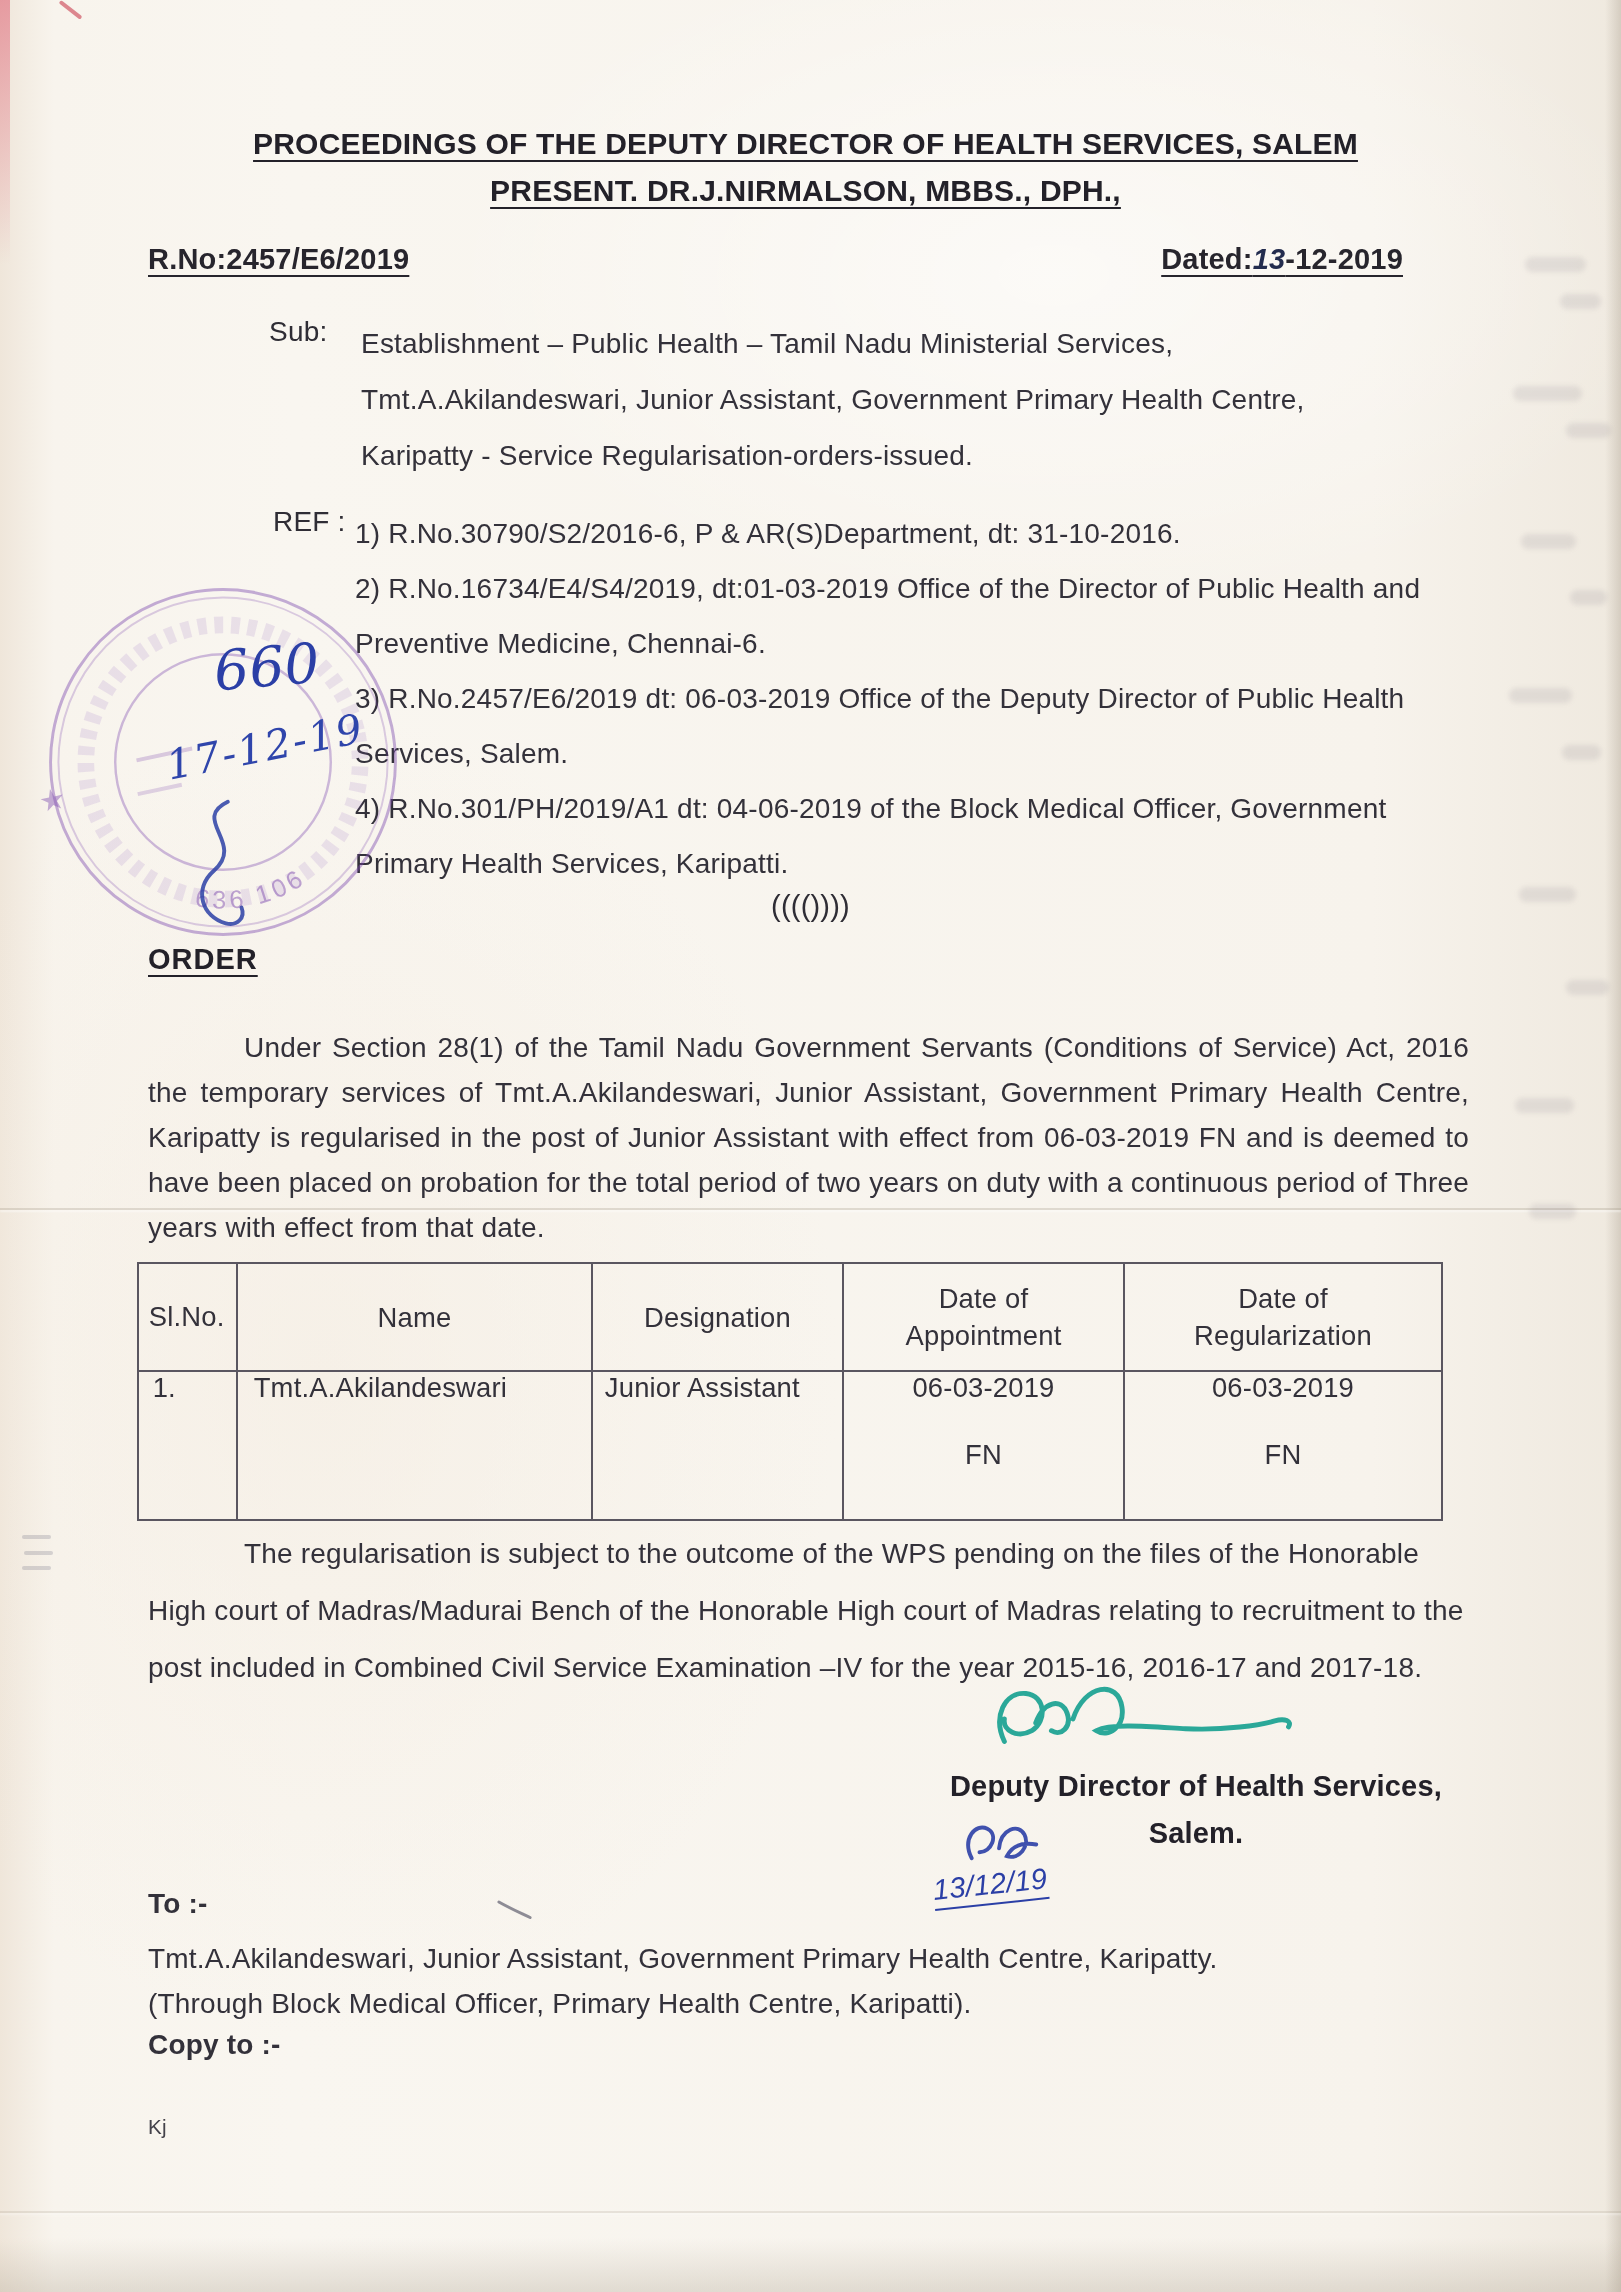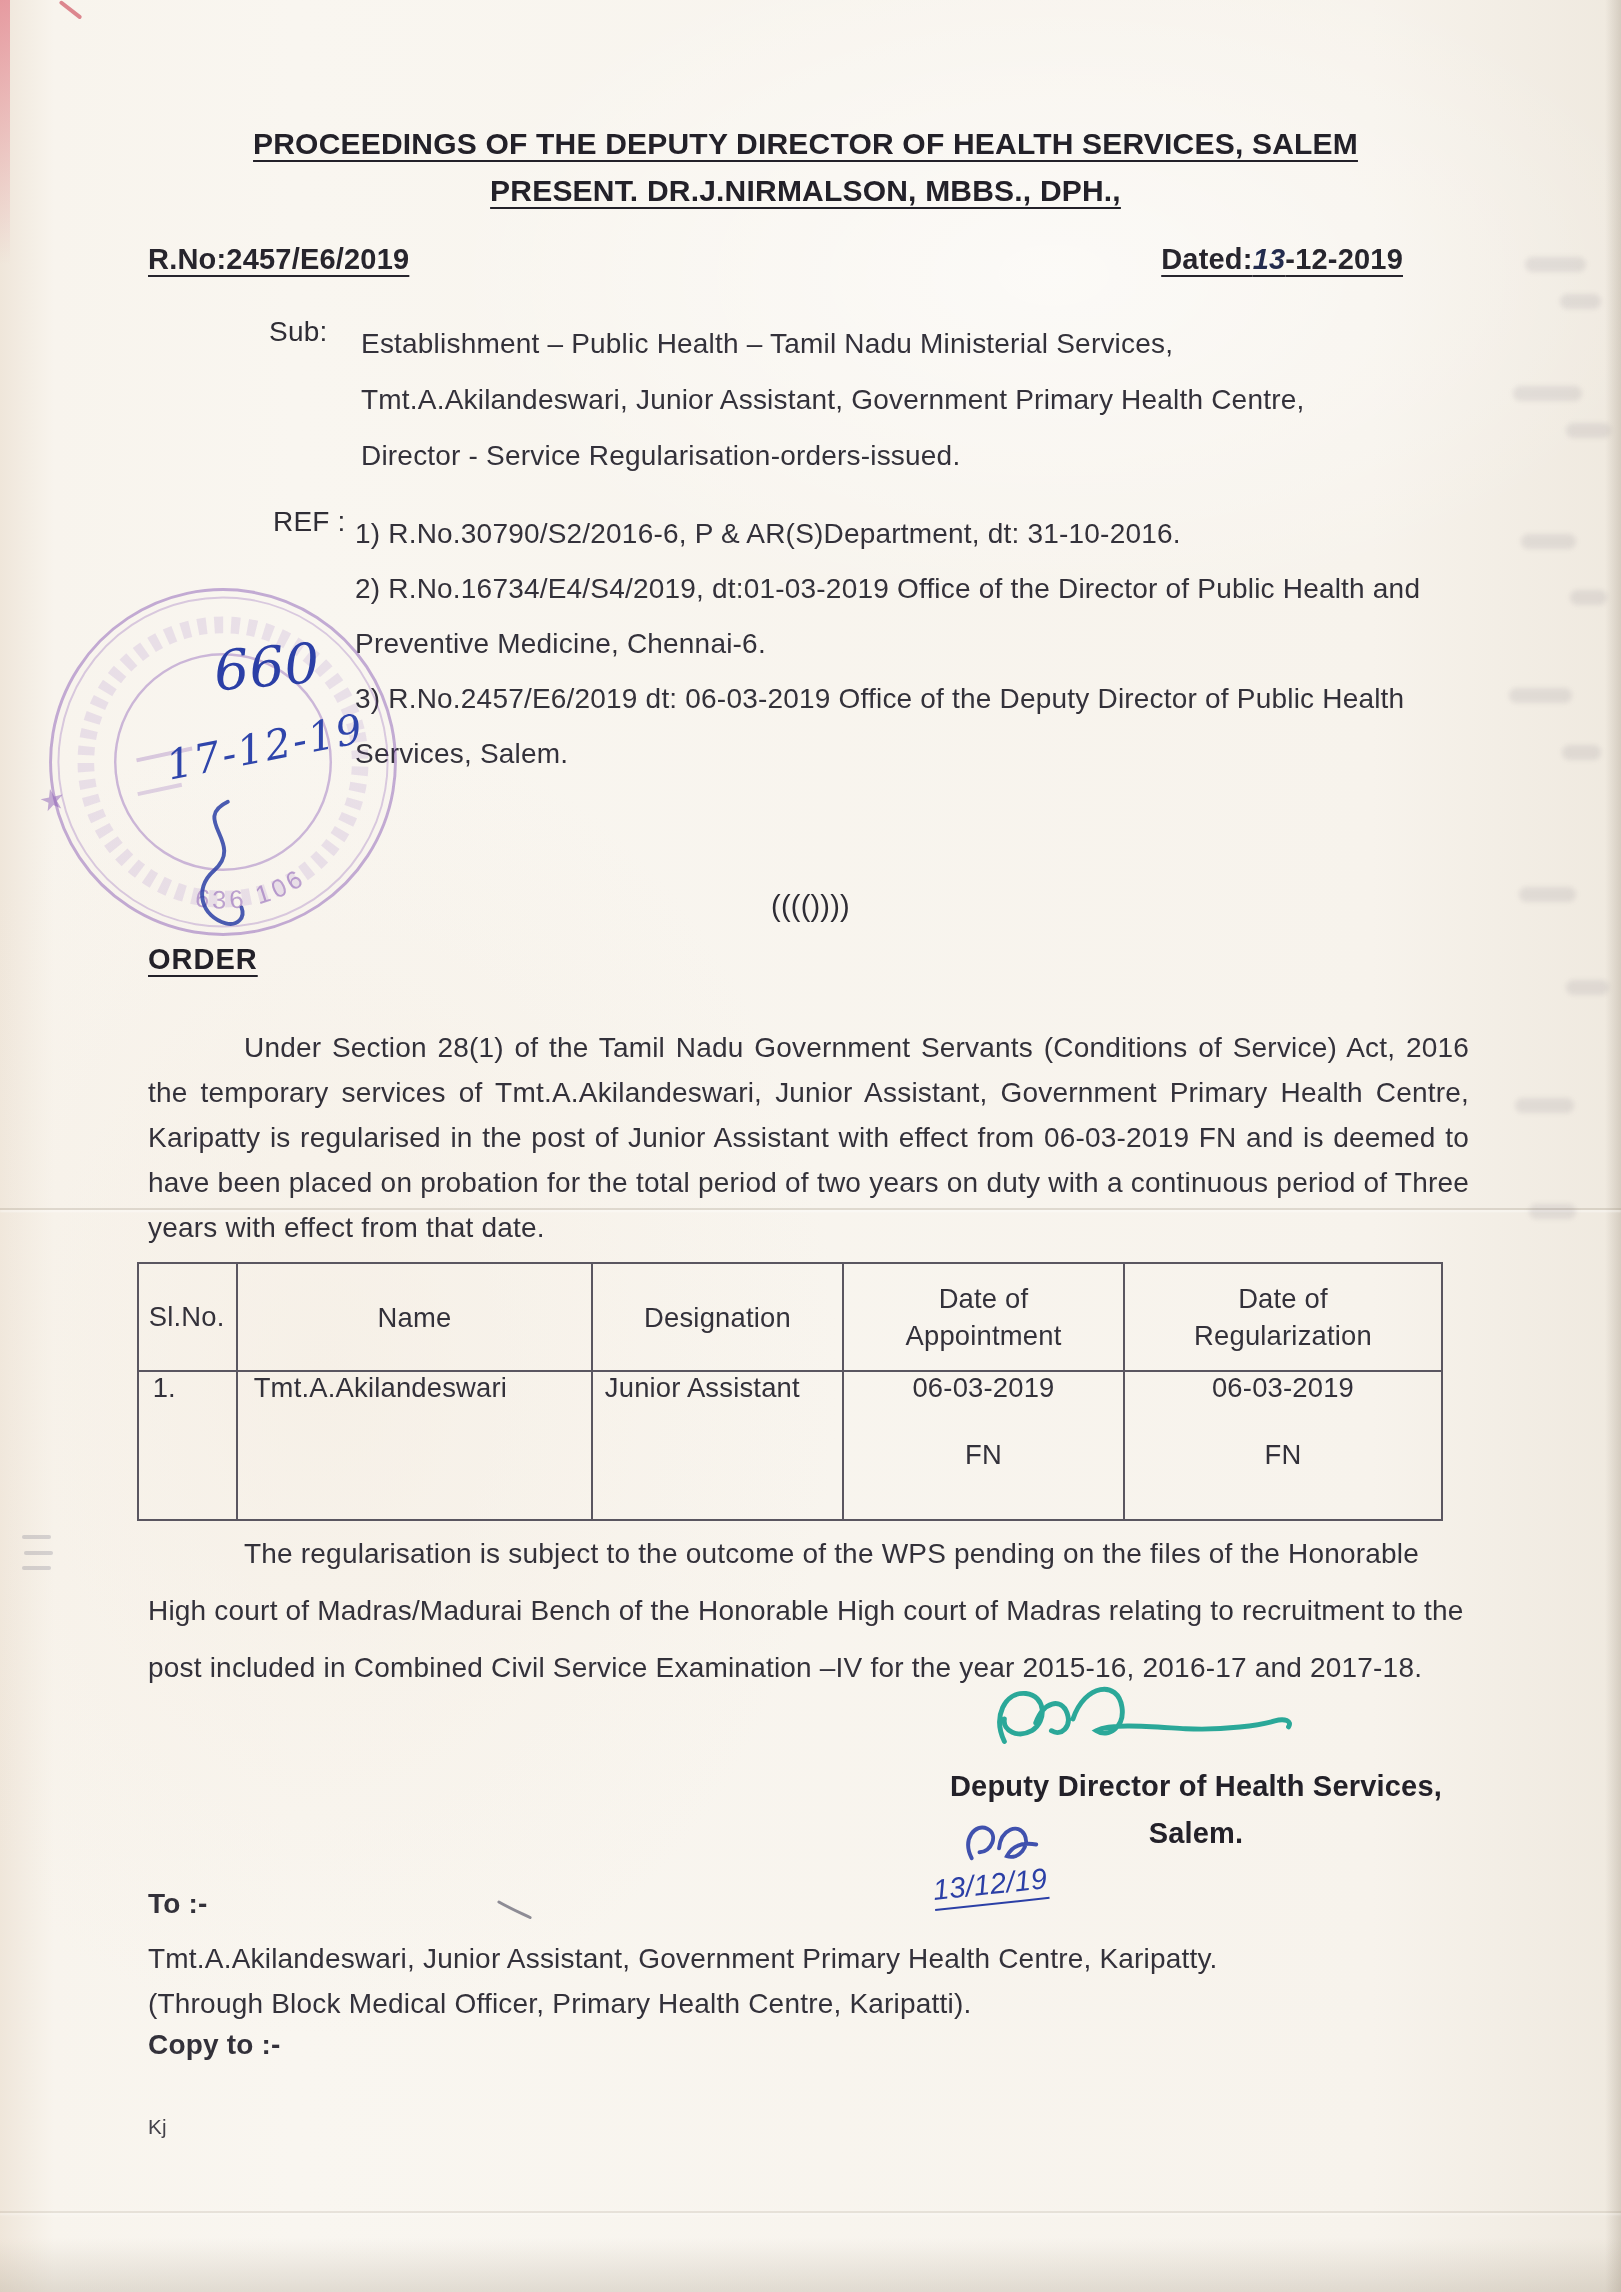--- a/index.html
+++ b/index.html
@@ -88,28 +88,29 @@
 
   <div class="abs refline" style="top:243px;">
     <span class="ul nowrap">R.No:2457/E6/2019</span>
     <span class="ul nowrap"><span>Dated:</span><span class="hand-day">13</span><span>-12-2019</span></span>
   </div>
 
   <div class="abs label" style="left:269px;top:316px;">Sub:</div>
   <div class="abs bodytext" style="left:361px;top:316px;">
     <div class="nowrap">Establishment – Public Health –  Tamil Nadu Ministerial Services,</div>
     <div class="nowrap">Tmt.A.Akilandeswari, Junior Assistant, Government Primary Health Centre,</div>
-    <div class="nowrap">Director  - Service Regularisation-orders-issued.</div>
+    <div class="nowrap">Karipatty  - Service Regularisation-orders-issued.</div>
   </div>
 
   <div class="abs label" style="left:273px;top:506px;">REF  :</div>
   <div class="abs refitems" style="left:355px;top:506px;">
     <div>1) R.No.30790/S2/2016-6, P &amp; AR(S)Department, dt: 31-10-2016.</div>
     <div>2) R.No.16734/E4/S4/2019, dt:01-03-2019 Office of the Director of Public Health and Preventive Medicine, Chennai-6.</div>
     <div>3) R.No.2457/E6/2019 dt: 06-03-2019 Office of the Deputy Director of Public Health Services, Salem.</div>
+    <div>4) R.No.301/PH/2019/A1 dt: 04-06-2019 of the Block Medical Officer, Government Primary Health Services, Karipatti.</div>
   </div>
 
   <div class="abs divider" style="top:890px;">(((())))</div>
 
   <div class="abs order-head ul" style="left:148px;top:943px;">ORDER</div>
   <div class="abs order-para" style="left:148px;top:1025px;">Under Section 28(1) of the Tamil  Nadu Government Servants (Conditions of Service) Act, 2016 the temporary services of Tmt.A.Akilandeswari, Junior Assistant, Government Primary Health Centre, Karipatty is regularised in the post of  Junior Assistant  with effect from 06-03-2019 FN and is deemed to have been placed on probation for the total period of two years on duty with a continuous period of Three years with effect from that date.</div>
 
   <table class="reg abs" style="left:137px;top:1262px;">
     <colgroup>
         <col style="width:99px">

